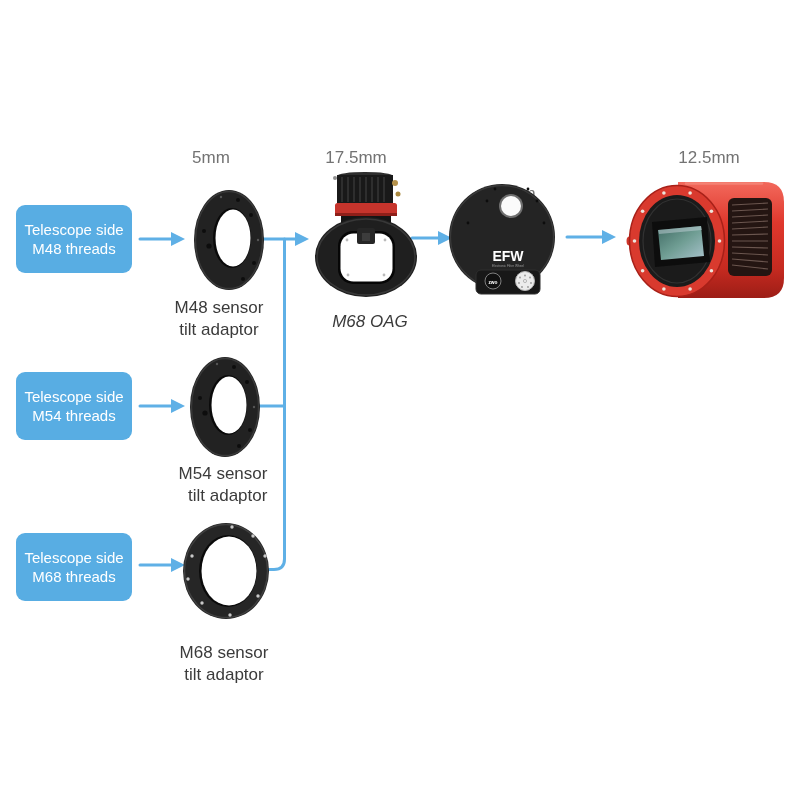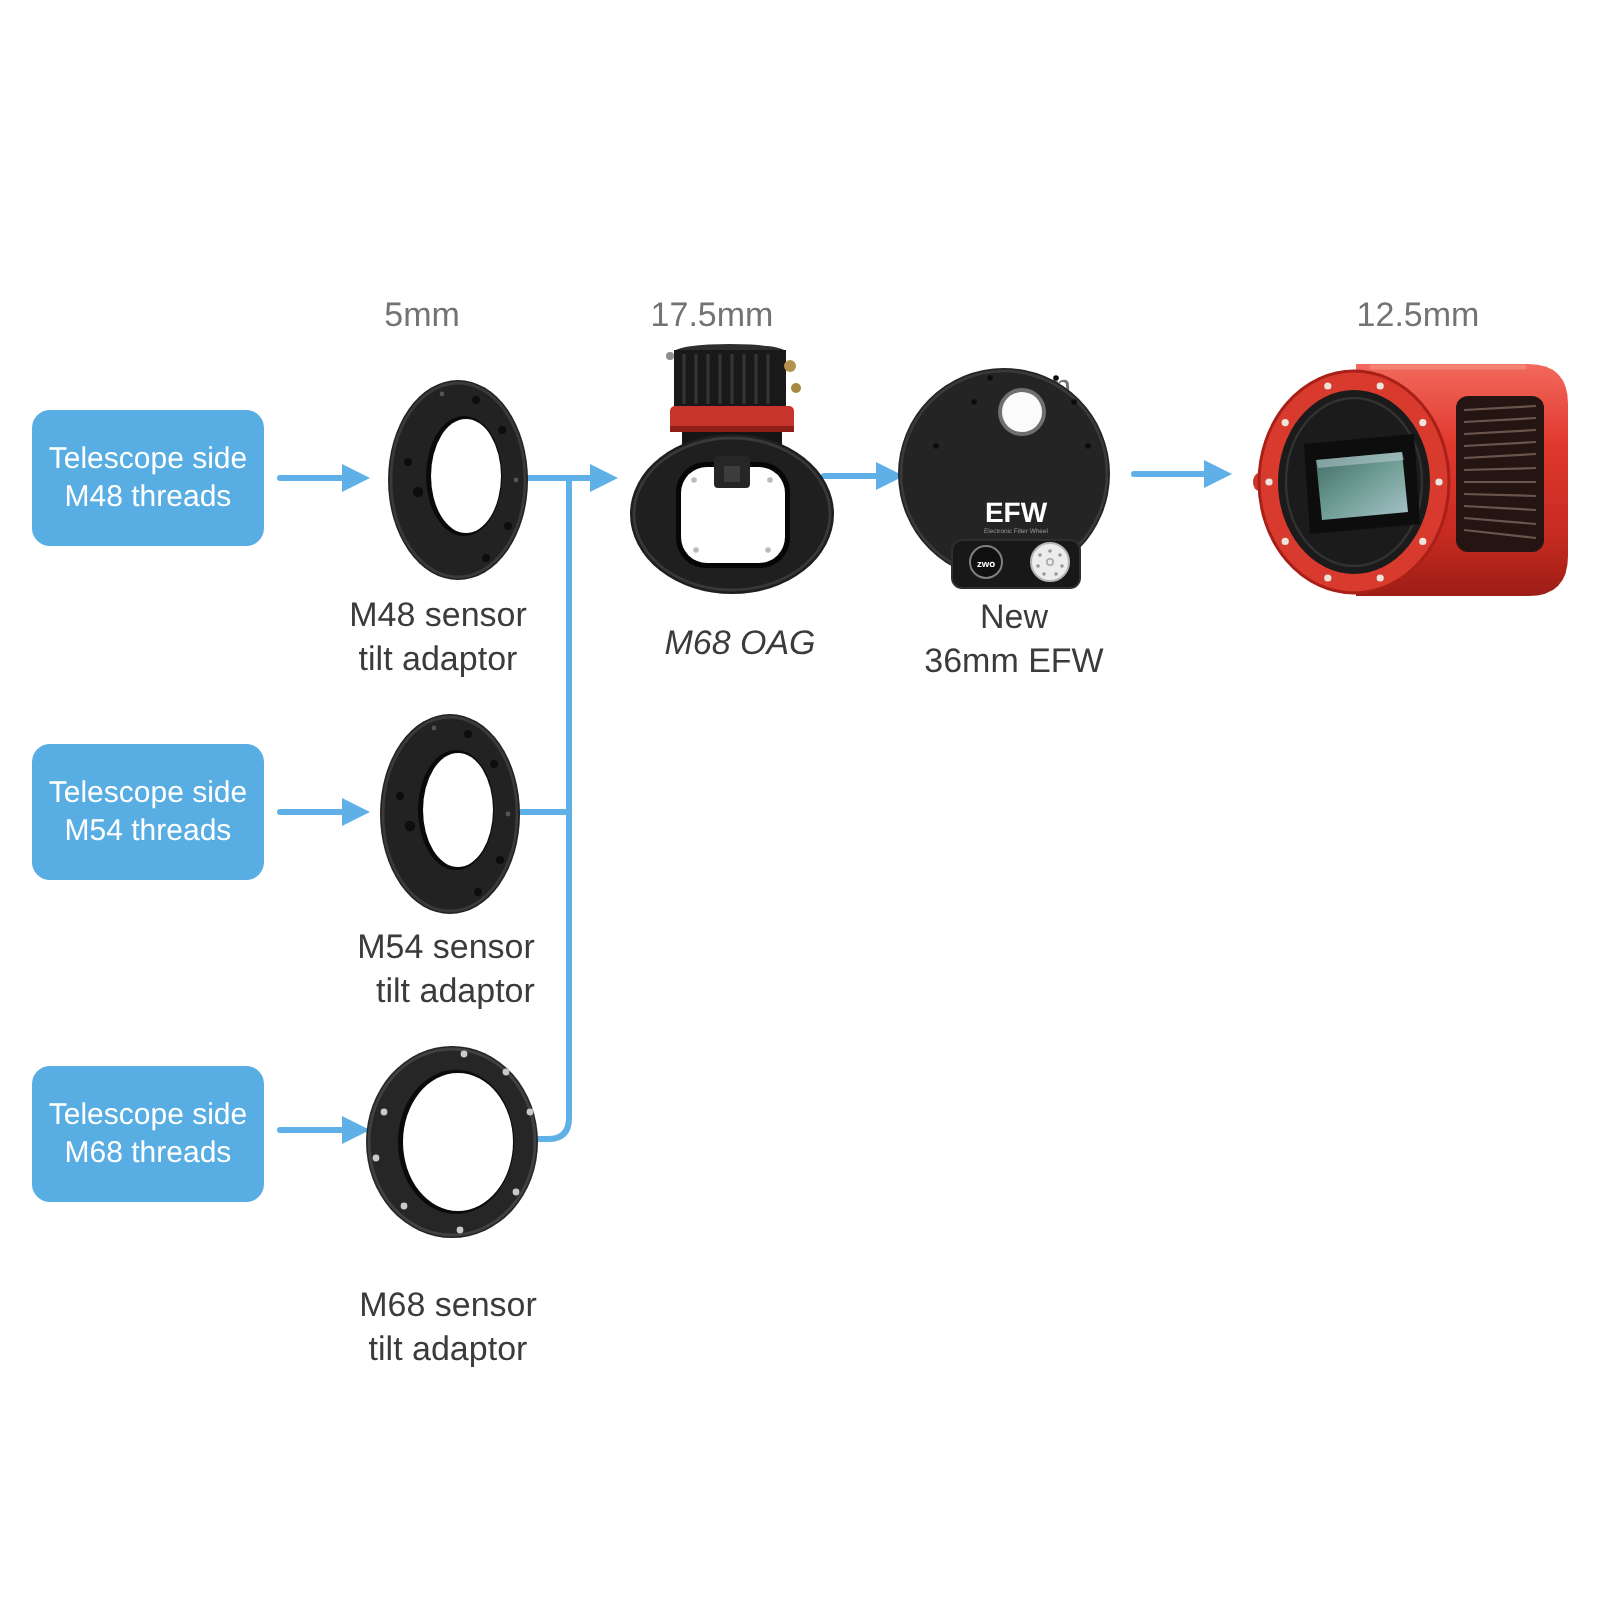--- a/index.html
+++ b/index.html
@@ -255,16 +255,14 @@
     <polygon points="32,60 75,56 76,60 33,64" fill="#cfd9e2" opacity="0.45"></polygon>
   </svg>
 
   <div class="part-label" style="left:219px; top:297px;">M48 sensor
 tilt adaptor</div>
   <div class="part-label" style="left:223px; top:463px;text-align:right;">M54 sensor
 tilt adaptor</div>
   <div class="part-label" style="left:224px; top:642px;">M68 sensor
 tilt adaptor</div>
   <div class="part-label" style="left:370px; top:311px;font-style:italic;">M68 OAG</div>
-  <div class="part-label" style="left:507px; top:298px;">New
-36mm EFW</div>
 
 </div>
 
 </body></html>

